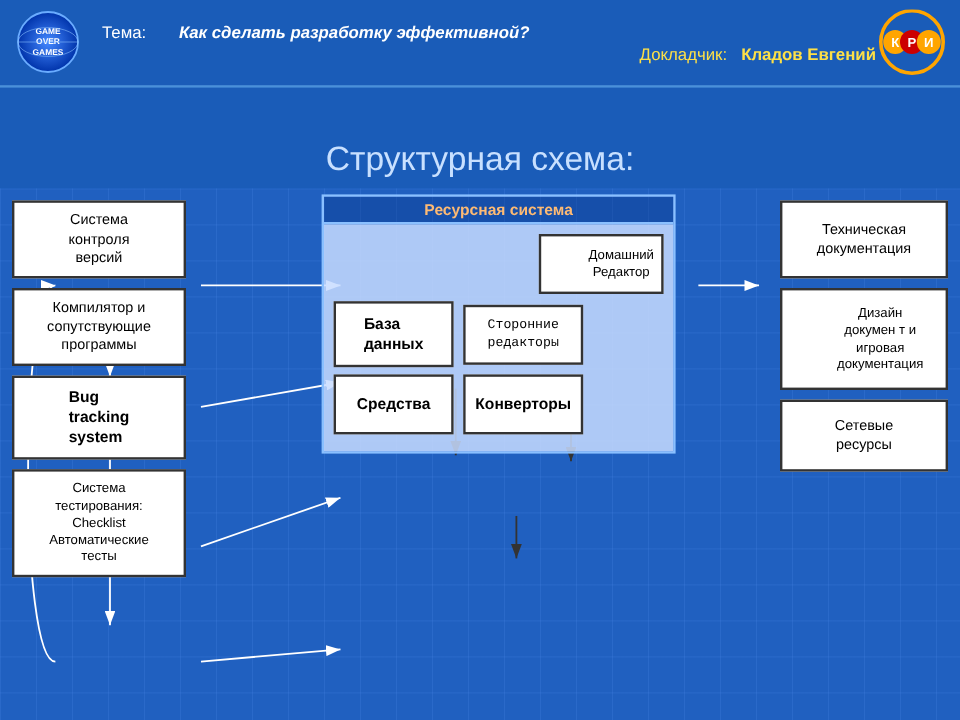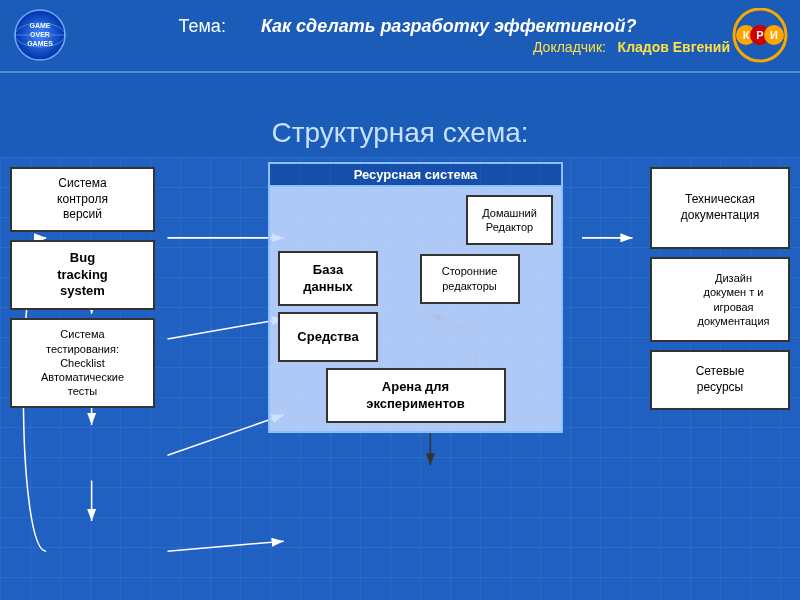--- a/index.html
+++ b/index.html
@@ -24,23 +24,22 @@
     .logo {
       width: 60px;
       height: 55px;
       margin-right: 15px;
       flex-shrink: 0;
     }
     .header-text {
       flex: 1;
     }
     .header-text .tema-line {
-      font-size: 18px;
+      font-size: 14px;
       color: #fff;
-      text-align: center;
     }
     .header-text .tema-label {
       font-style: normal;
       font-weight: normal;
     }
     .header-text .tema-value {
       font-style: italic;
       font-weight: bold;
       color: #fff;
     }
@@ -100,21 +99,20 @@
       display: flex;
       align-items: center;
       justify-content: center;
       padding: 4px 6px;
       line-height: 1.3;
     }
     .box-white-bold {
       background: white;
       border: 2px solid #333;
       color: #000;
-      text-align: center;
       font-size: 13px;
       font-weight: bold;
       display: flex;
       align-items: center;
       justify-content: center;
       padding: 16px 8px;
       line-height: 1.3;
     }
 
     
@@ -249,68 +247,69 @@
 
     <line x1="570" y1="80" x2="620" y2="80" stroke="white" stroke-width="1.5" marker-end="url(#arrowhead)"></line>
   </svg>
 
   <div class="left-col">
 
     <div class="box-white" style="height:65px; width:145px;">
       <span>Система<br>контроля<br>версий</span>
     </div>
 
+    <div class="box-white" style="height:65px; width:145px;">
+      <span>Компилятор и<br>сопутствующие<br>программы</span>
+    </div>
 
     <div class="box-white-bold" style="height:70px; width:145px;">
       <span>Bug<br>tracking<br>system</span>
     </div>
 
     <div class="box-white" style="height:90px; width:145px; font-size:11px;">
       <span>Система<br>тестирования:<br>Checklist<br>Автоматические<br>тесты</span>
     </div>
   </div>
 
   <div style="position:absolute; left:268px; top:5px; width:295px; border:2px solid #8ac0ff;">
-    <div style="text-align:center; font-size:13px; font-weight:bold; color:#ffffff; padding:3px 0; border-bottom:2px solid #8ac0ff; background: rgba(0,40,120,0.3);">Ресурсная система</div>
+    <div style="text-align:center; font-size:13px; font-weight:bold; color:#fdba74; padding:3px 0; border-bottom:2px solid #8ac0ff; background: rgba(0,40,120,0.3);">Ресурсная система</div>
     <div style="padding:8px; position:relative; background: rgba(200,220,255,0.85);">
 
       <div style="display:flex; justify-content:flex-end; margin-bottom:6px;">
-        <div class="box-white" style="width:87px; height:50px; font-size:11px;">
+        <div class="box-white" style="width:104px; height:50px; font-size:11px;justify-content:flex-end;">
           <span>Домашний<br>Редактор</span>
         </div>
       </div>
 
       <div style="display:flex; gap:8px; margin-bottom:6px; align-items:center;">
         <div class="box-white-bold" style="width:100px; height:55px; font-size:13px;">
           <span>База<br>данных</span>
         </div>
-        <div style="flex:1; display:flex; justify-content:center;">
+        <div style="flex:1; display:flex; justify-content:flex-start;font-family:Liberation Mono, monospace;">
           <div class="box-white" style="width:100px; height:50px; font-size:11px;">
             <span>Сторонние<br>редакторы</span>
           </div>
         </div>
       </div>
 
       <div style="display:flex; gap:8px; margin-bottom:6px;">
         <div class="box-white-bold" style="width:100px; height:50px;">
           <span>Средства</span>
         </div>
+        <div class="box-white-bold" style="width:100px; height:50px;">
+          <span>Конверторы</span>
+        </div>
       </div>
 
-      <div style="display:flex; justify-content:center;">
-        <div class="box-white-bold" style="width:180px; height:55px;">
-          <span>Арена для<br>экспериментов</span>
-        </div>
-      </div>
     </div>
   </div>
 
   <div class="right-col">
 
-    <div class="box-white" style="height:82px; width:140px;">
+    <div class="box-white" style="height:65px; width:140px;">
       <span>Техническая<br>документация</span>
     </div>
 
     <div class="box-white" style="height:85px; width:140px; font-size:11px;padding-left:33px;">
       <span>Дизайн<br>докумен т и<br>игровая<br>документация</span>
     </div>
 
     <div class="box-white" style="height:60px; width:140px;">
       <span>Сетевые<br>ресурсы</span>
     </div>

